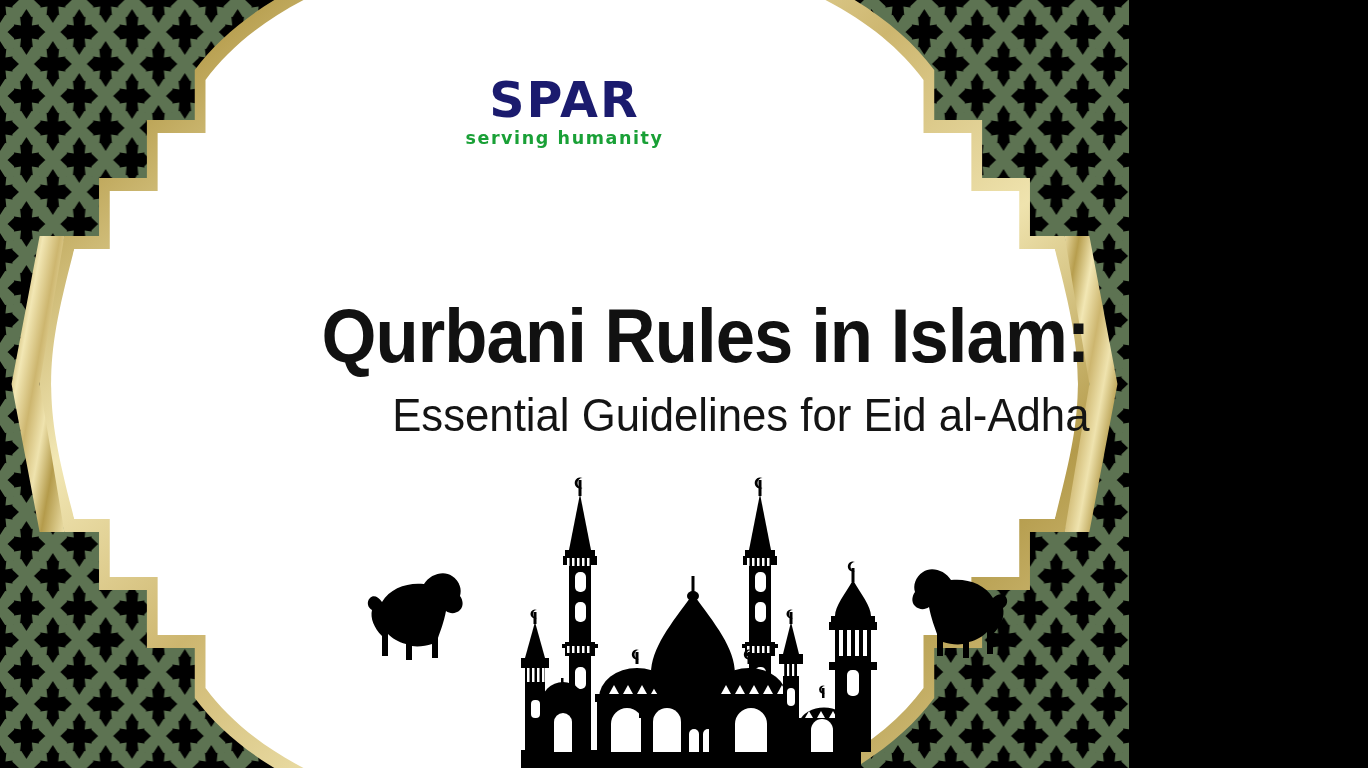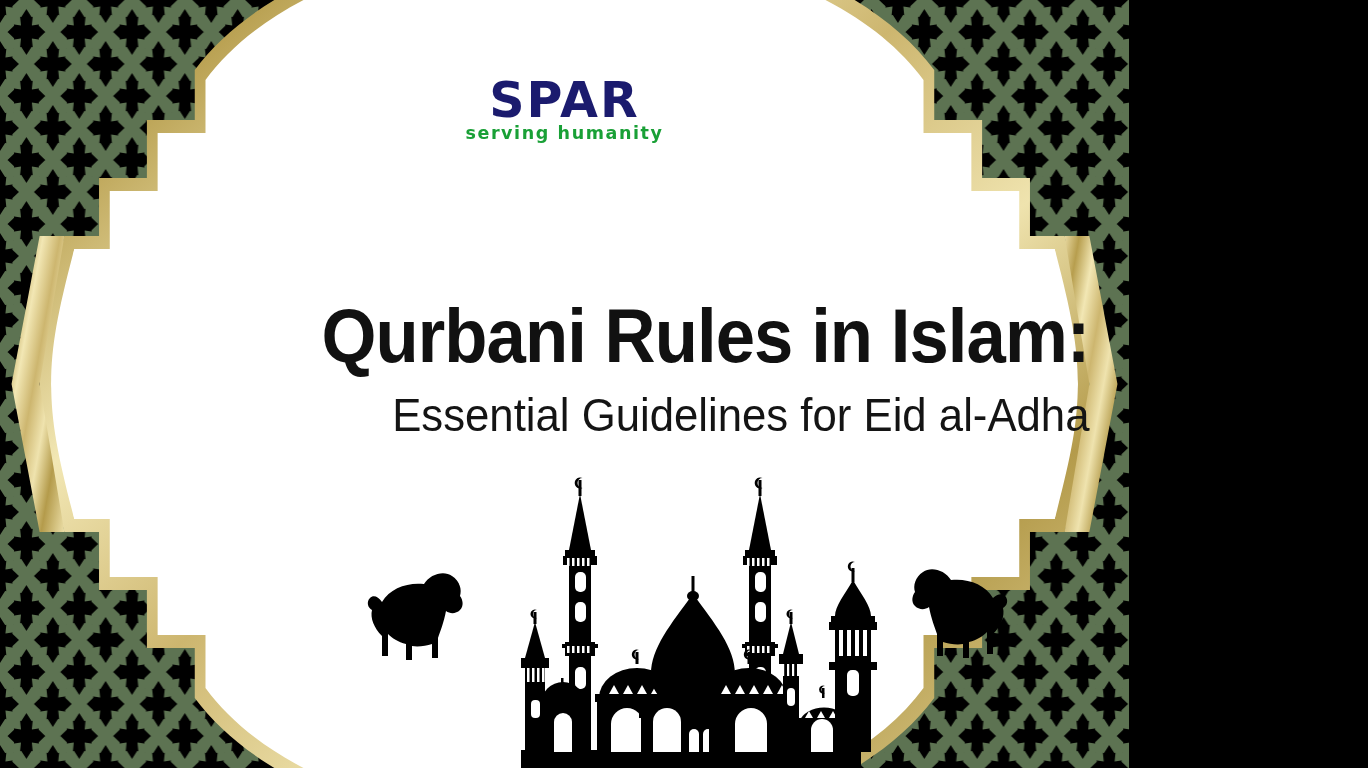--- a/index.html
+++ b/index.html
@@ -50,20 +50,21 @@
     display:block;
     font-family:"DejaVu Sans", sans-serif;
     font-weight:bold;
     font-size:49px;
     letter-spacing:2px;
     color:#1b1b6e;
     line-height:1;
   }
   #logo-tag{
     display:block;
+    margin-top:5px;
     font-family:"DejaVu Sans", sans-serif;
     font-weight:bold;
     font-size:17.5px;
     letter-spacing:1.6px;
     color:#19a036;
     line-height:1;
   }
 
   
   #headline{

